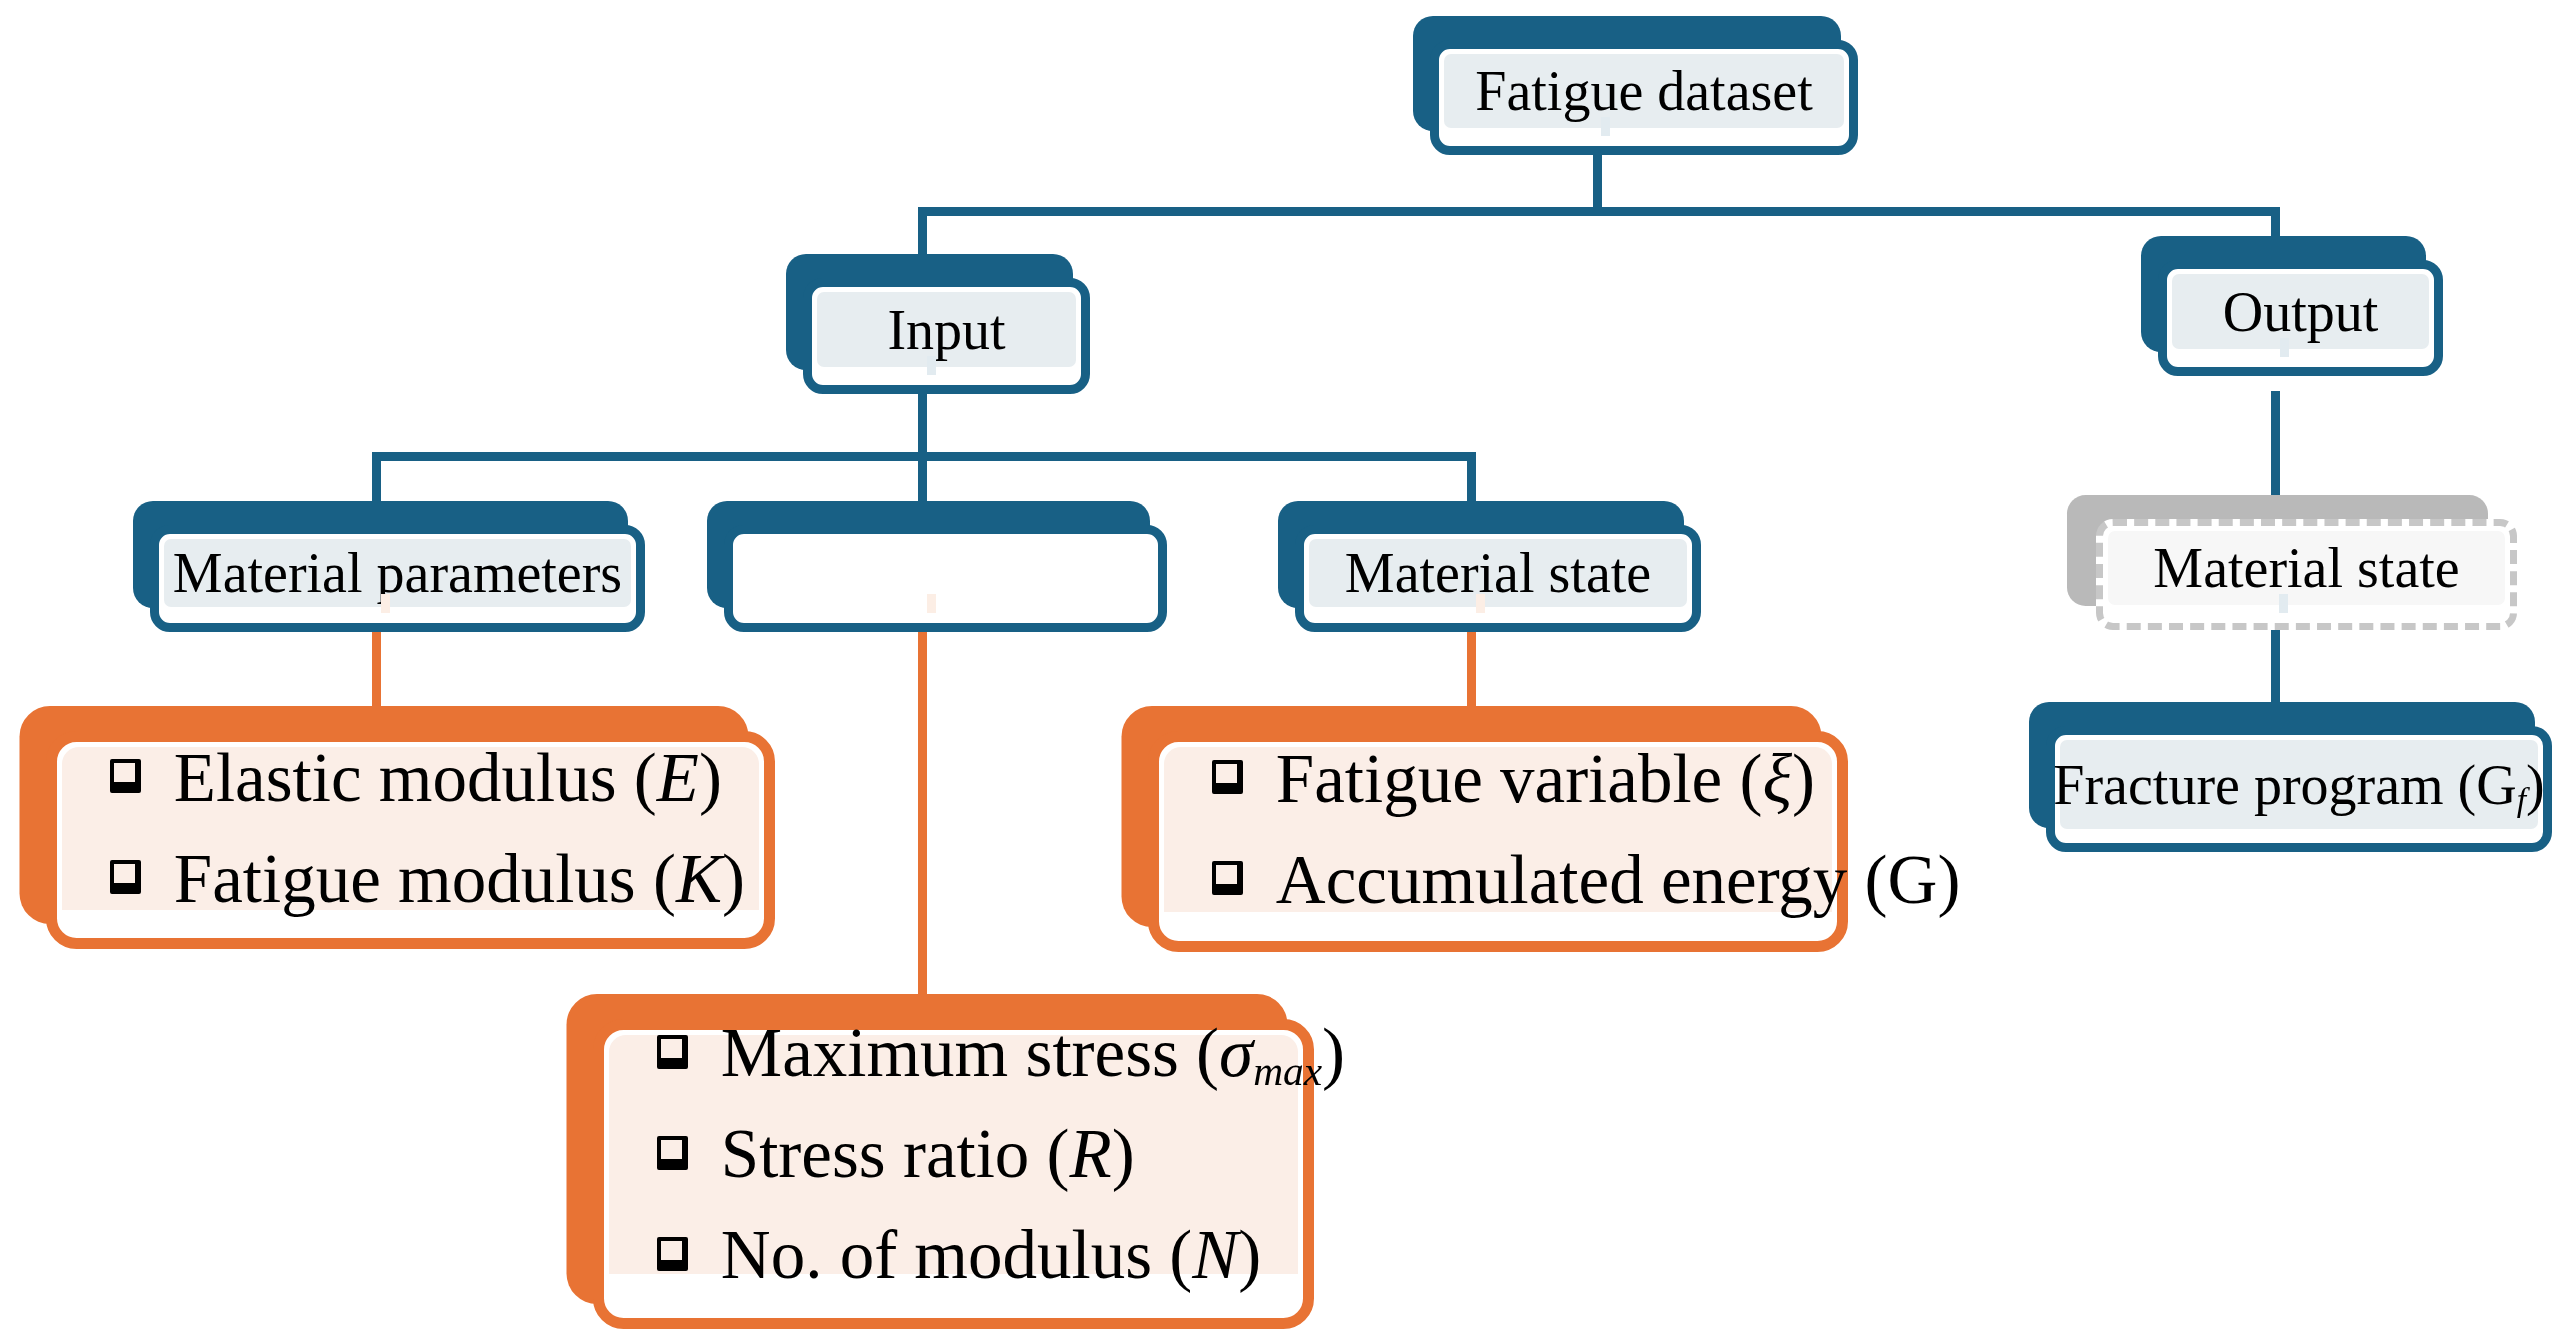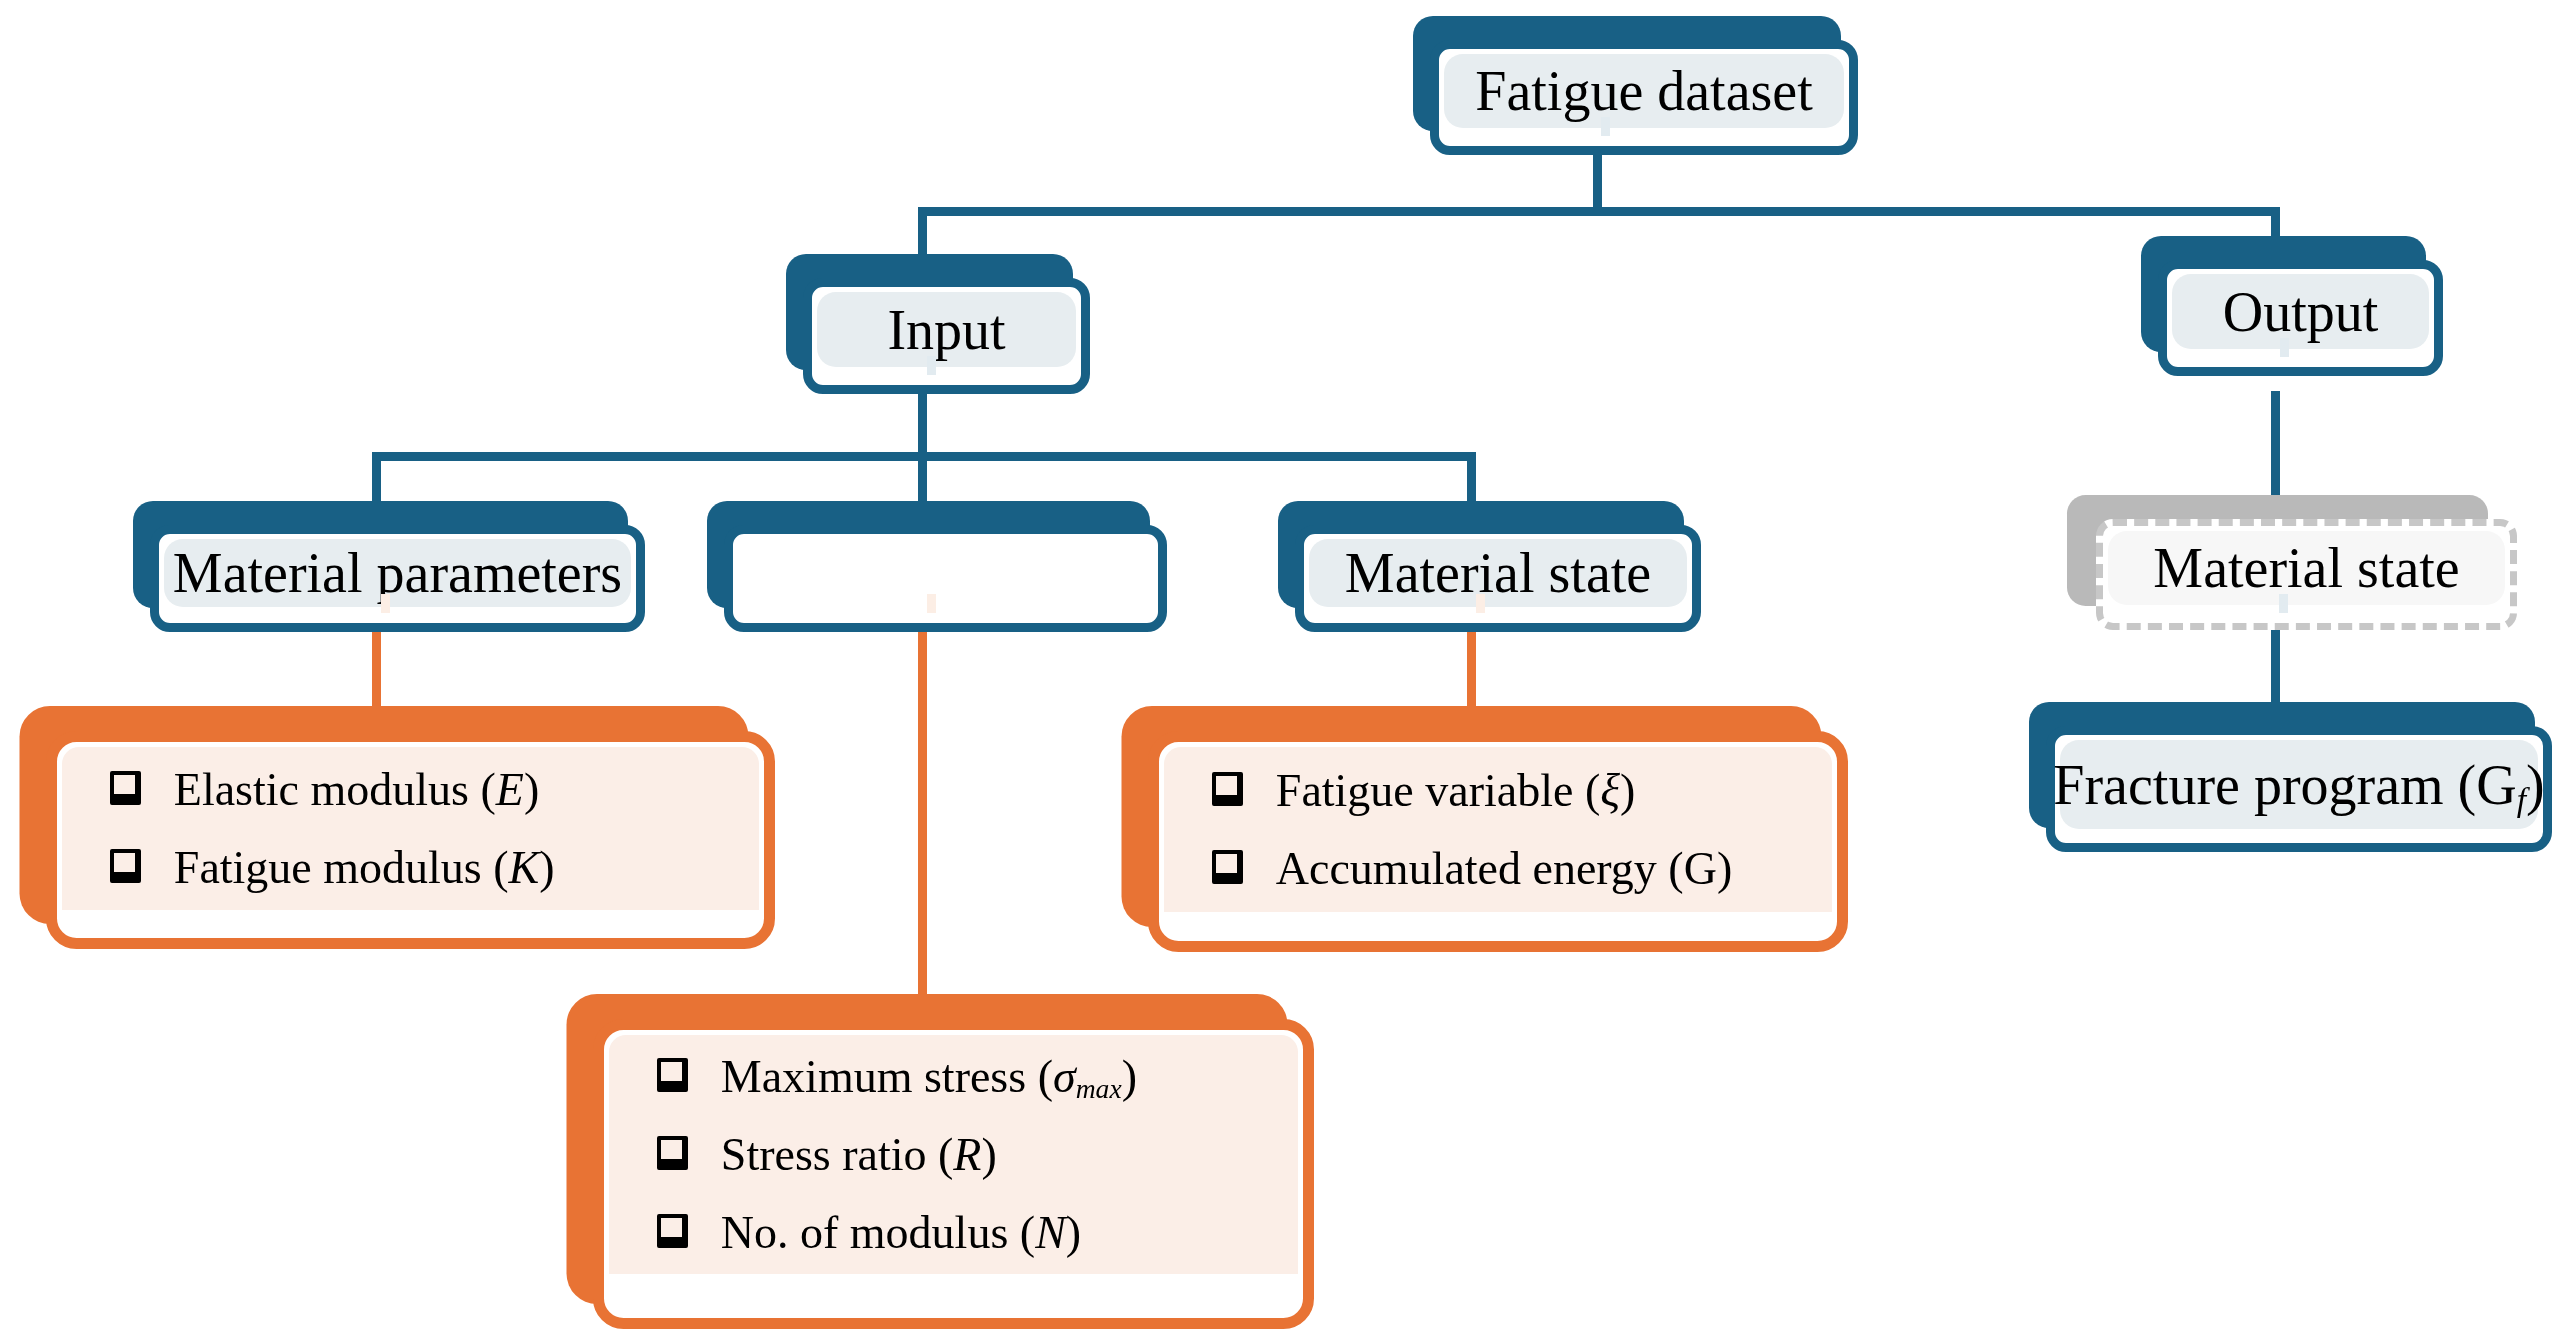--- a/index.html
+++ b/index.html
@@ -11,39 +11,39 @@
   
   .conn{position:absolute;background:#186085;}
   .conn.orange{background:#E87334;}
   
   .card{position:absolute;}
   .card .sh{position:absolute;inset:0;background:#186085;border-radius:20px;
             transform:translate(-17px,-24px);}
   .card .bx{position:absolute;inset:0;background:#ffffff;border:9.3px solid #186085;
             border-radius:20px;}
   .card .fl{position:absolute;left:5.3px;top:5.3px;right:5.3px;height:76%;
-            background:#E7EDF0;border-radius:19px;
+            background:#E7EDF0;border-radius:7px;
             display:flex;align-items:center;justify-content:center;}
   
   .card.orange .sh{background:#E87334;border-radius:30.5px;transform:translate(-26.5px,-25px);}
   .card.orange .bx{border:11.3px solid #E87334;border-radius:30.5px;}
   .card.orange .fl{background:#FBEEE7;height:83%;border-radius:17px 17px 0 0;
             flex-direction:column;align-items:flex-start;justify-content:center;
             padding-left:48px;gap:32px;}
   
   .card.ghost .sh{background:#B9B9B9;border-radius:18.6px;transform:translate(-29px,-24px);}
   .card.ghost .bx{border:7.3px dashed #C7C7C7;border-radius:17px;}
   .card.ghost .fl{background:#F7F7F7;}
   
   .stub{position:absolute;width:8.6px;height:18.6px;bottom:10px;}
   .stub.blue{background:#E2EBF0;}
   .stub.peach{background:#FCEEE5;}
   
   .lbl{font-size:56px;line-height:1;white-space:nowrap;}
-  .row{display:flex;align-items:center;font-size:46px;line-height:1;white-space:nowrap;}
+  .row{display:flex;align-items:center;font-size:69px;line-height:1;white-space:nowrap;}
   .cb{flex:none;width:30.5px;height:34px;box-sizing:border-box;
       border-style:solid;border-color:#000;border-width:4px 6.6px 11.3px 4.6px;
       border-radius:2px;margin-right:33px;margin-top:-4px;background:transparent;}
   .sym{font-style:italic;}
   .sym.roman{font-style:normal;}
   sub.sb{font-size:0.6em;line-height:0;font-style:italic;vertical-align:-0.22em;}
 </style>
 </head>
 <body>
 

